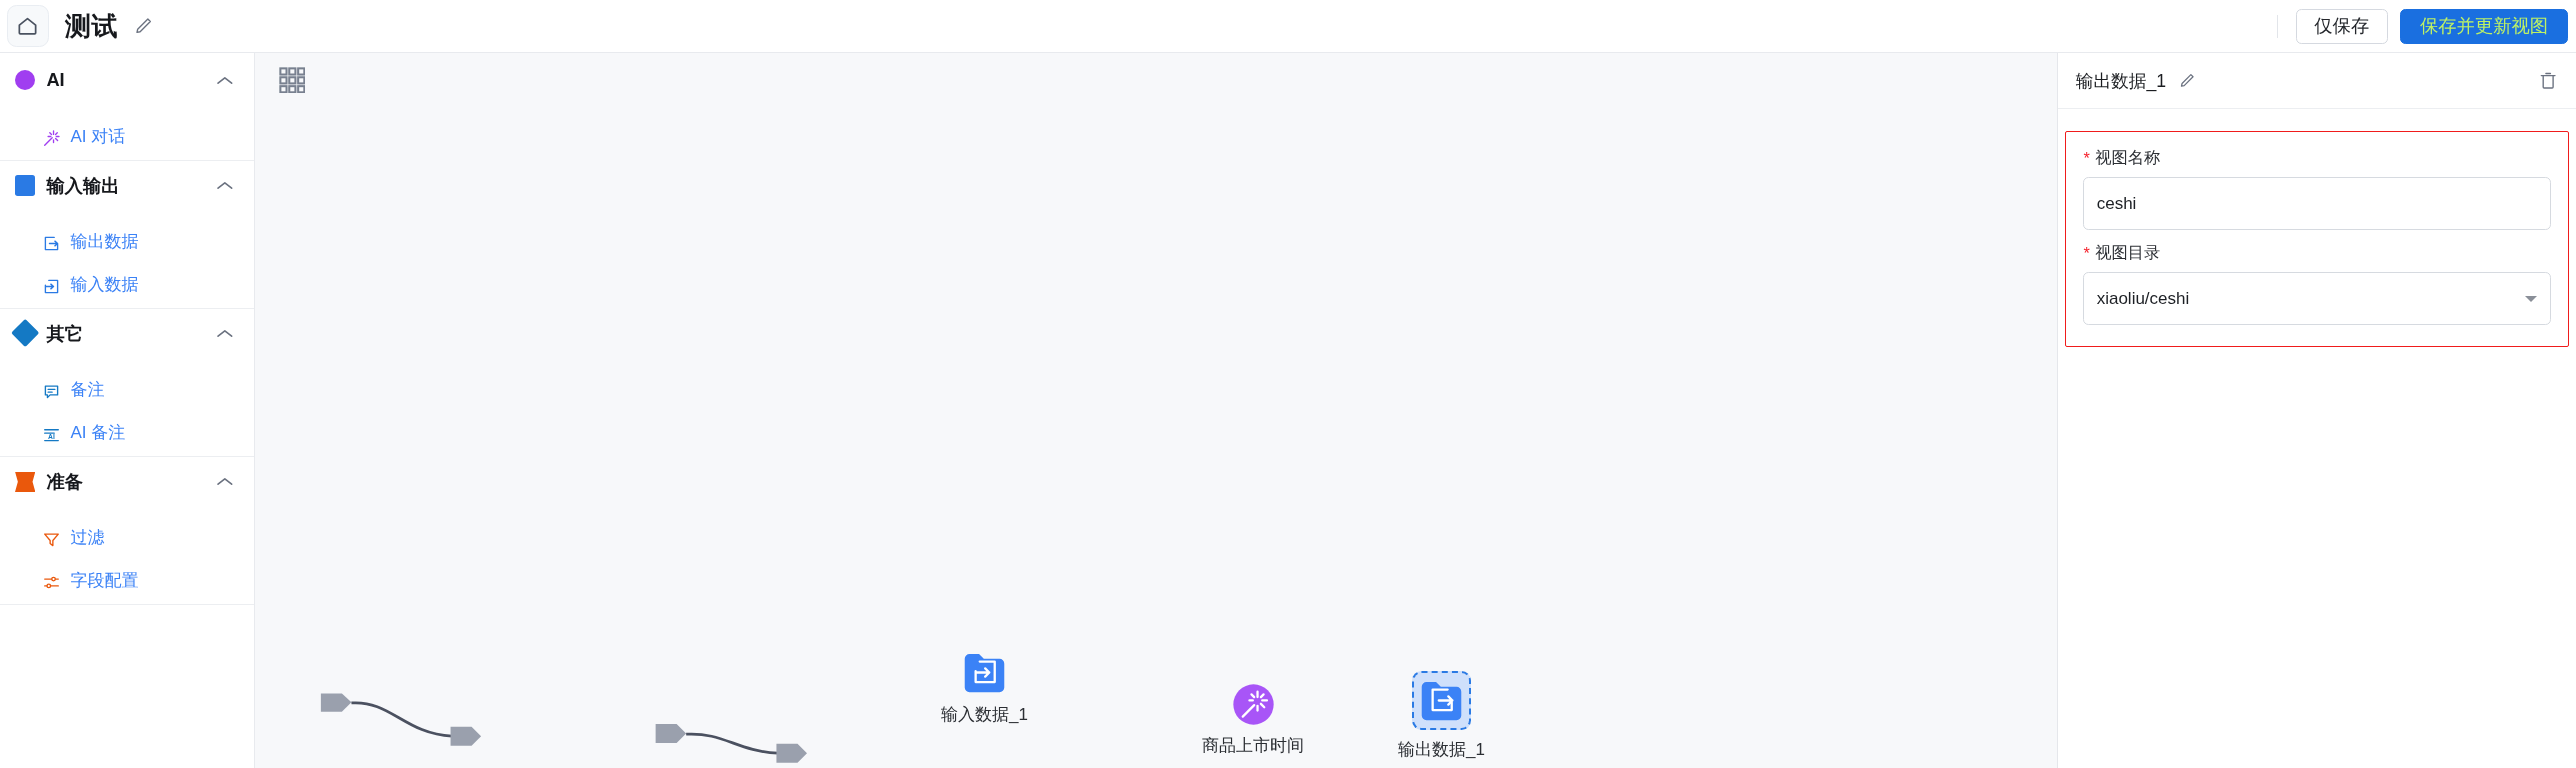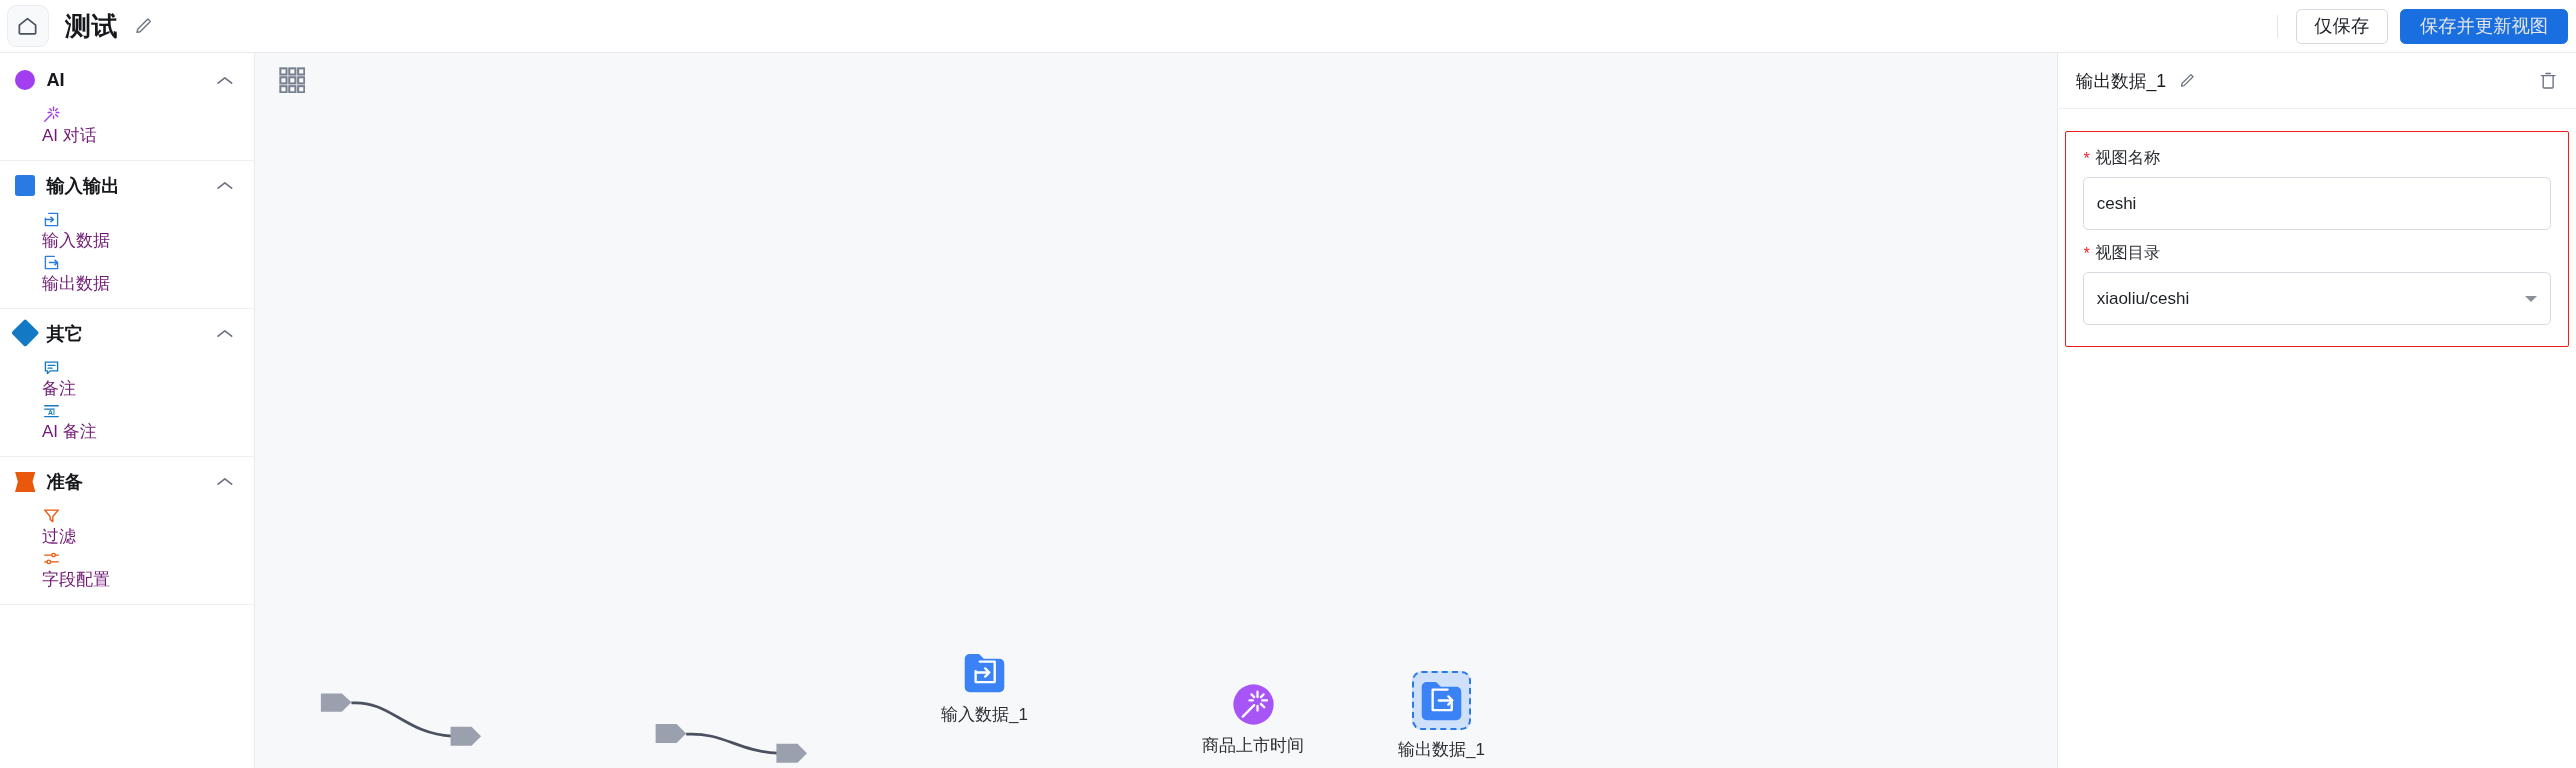--- a/index.html
+++ b/index.html
@@ -35,21 +35,21 @@
   .vdiv { width: 0.7px; height: 23px; background: #e2e5ea; margin-right: 17.7px; }
   .btn {
     height: 35px; border-radius: 5.4px; font-size: 18.3px; line-height: 1;
     display: flex; align-items: center; justify-content: center;
     padding: 0 17.7px; cursor: pointer; white-space: nowrap;
   }
   .btn-default {
     background: #ffffff; border: 0.7px solid #d5d9e0; color: #23262b;
   }
   .btn-primary {
-    background: #1a6fe0; border: 0.7px solid #1a6fe0; color: #e5e5e5;
+    background: #1a6fe0; border: 0.7px solid #1a6fe0; color: #bef264;
     margin-left: 12.2px; padding: 0 19px;
   }
 
   
   .sidebar {
     position: absolute; left: 0; top: 53px; width: 255px; height: 716px;
     background: #ffffff; border-right: 0.7px solid #e8eaee;
   }
   .sb-header {
     height: 60px; display: flex; align-items: center;
@@ -68,22 +68,22 @@
   .m-circle { border-radius: 50%; background: #a03ef0; }
   .m-square { border-radius: 2.7px; background: #2a7ae4; }
   .m-funnel {
     background: #ea580c;
     clip-path: polygon(0 0,100% 0,86% 50%,100% 100%,0 100%,14% 50%);
   }
   .m-diamond { background: #1479c4; transform: rotate(45deg); border-radius: 2px;}
   .grp-label { font-size: 18.3px; font-weight: 600; color: #16181c; }
   .grp-chev { margin-left: auto; width: 17.7px; height: 11px; display:block;}
   .sb-item {
-    height: 43px; display: flex; align-items: flex-start; padding-left: 42px;
-    cursor: pointer; font-size: 17px; color: #701a75; flex-direction: column;
+    height: 43px; display: flex; align-items: flex-end; padding-left: 42px;
+    cursor: pointer; font-size: 17px; color: #3b82f6;
   }
   .sb-item .ico { width: 19px; height: 19px; flex: none; margin-right: 9.5px; display:block;}
 
   
   .canvas {
     position: absolute; left: 255px; top: 53px;
     width: 1802px; height: 716px;
     background: #f7f8fa;
     overflow: hidden;
   }
@@ -187,31 +187,31 @@
     <div class="sb-group">
       <div class="grp-head">
         <div class="grp-mark m-square"></div>
         <div class="grp-label">输入输出</div>
         <svg class="grp-chev" viewBox="0 0 26 16">
           <path d="M3 12 L13 4 L23 12" fill="none" stroke="#6b7280" stroke-width="2.4" stroke-linecap="round" stroke-linejoin="round"></path>
         </svg>
       </div>
       <div class="sb-item">
         <svg class="ico" viewBox="0 0 28 28">
+          <path d="M18 5 H5 V23 H23 V15" fill="none" stroke="#2a7ae4" stroke-width="2" stroke-linecap="round" stroke-linejoin="round"></path>
+          <path d="M11 14 H23 M19 10.5 L23 14 L19 17.5" fill="none" stroke="#2a7ae4" stroke-width="2" stroke-linecap="round" stroke-linejoin="round"></path>
+        </svg>
+        <span>输出数据</span>
+      </div>
+      <div class="sb-item">
+        <svg class="ico" viewBox="0 0 28 28">
           <path d="M10 5 H23 V23 H5 V12" fill="none" stroke="#2a7ae4" stroke-width="2" stroke-linecap="round" stroke-linejoin="round"></path>
           <path d="M6 14 H17 M13 10.5 L17 14 L13 17.5" fill="none" stroke="#2a7ae4" stroke-width="2" stroke-linecap="round" stroke-linejoin="round"></path>
         </svg>
         <span>输入数据</span>
-      </div>
-      <div class="sb-item">
-        <svg class="ico" viewBox="0 0 28 28">
-          <path d="M18 5 H5 V23 H23 V15" fill="none" stroke="#2a7ae4" stroke-width="2" stroke-linecap="round" stroke-linejoin="round"></path>
-          <path d="M11 14 H23 M19 10.5 L23 14 L19 17.5" fill="none" stroke="#2a7ae4" stroke-width="2" stroke-linecap="round" stroke-linejoin="round"></path>
-        </svg>
-        <span>输出数据</span>
       </div>
     </div>
 
     <div class="sb-group">
       <div class="grp-head">
         <div class="grp-mark m-diamond"></div>
         <div class="grp-label">其它</div>
         <svg class="grp-chev" viewBox="0 0 26 16">
           <path d="M3 12 L13 4 L23 12" fill="none" stroke="#6b7280" stroke-width="2.4" stroke-linecap="round" stroke-linejoin="round"></path>
         </svg>

